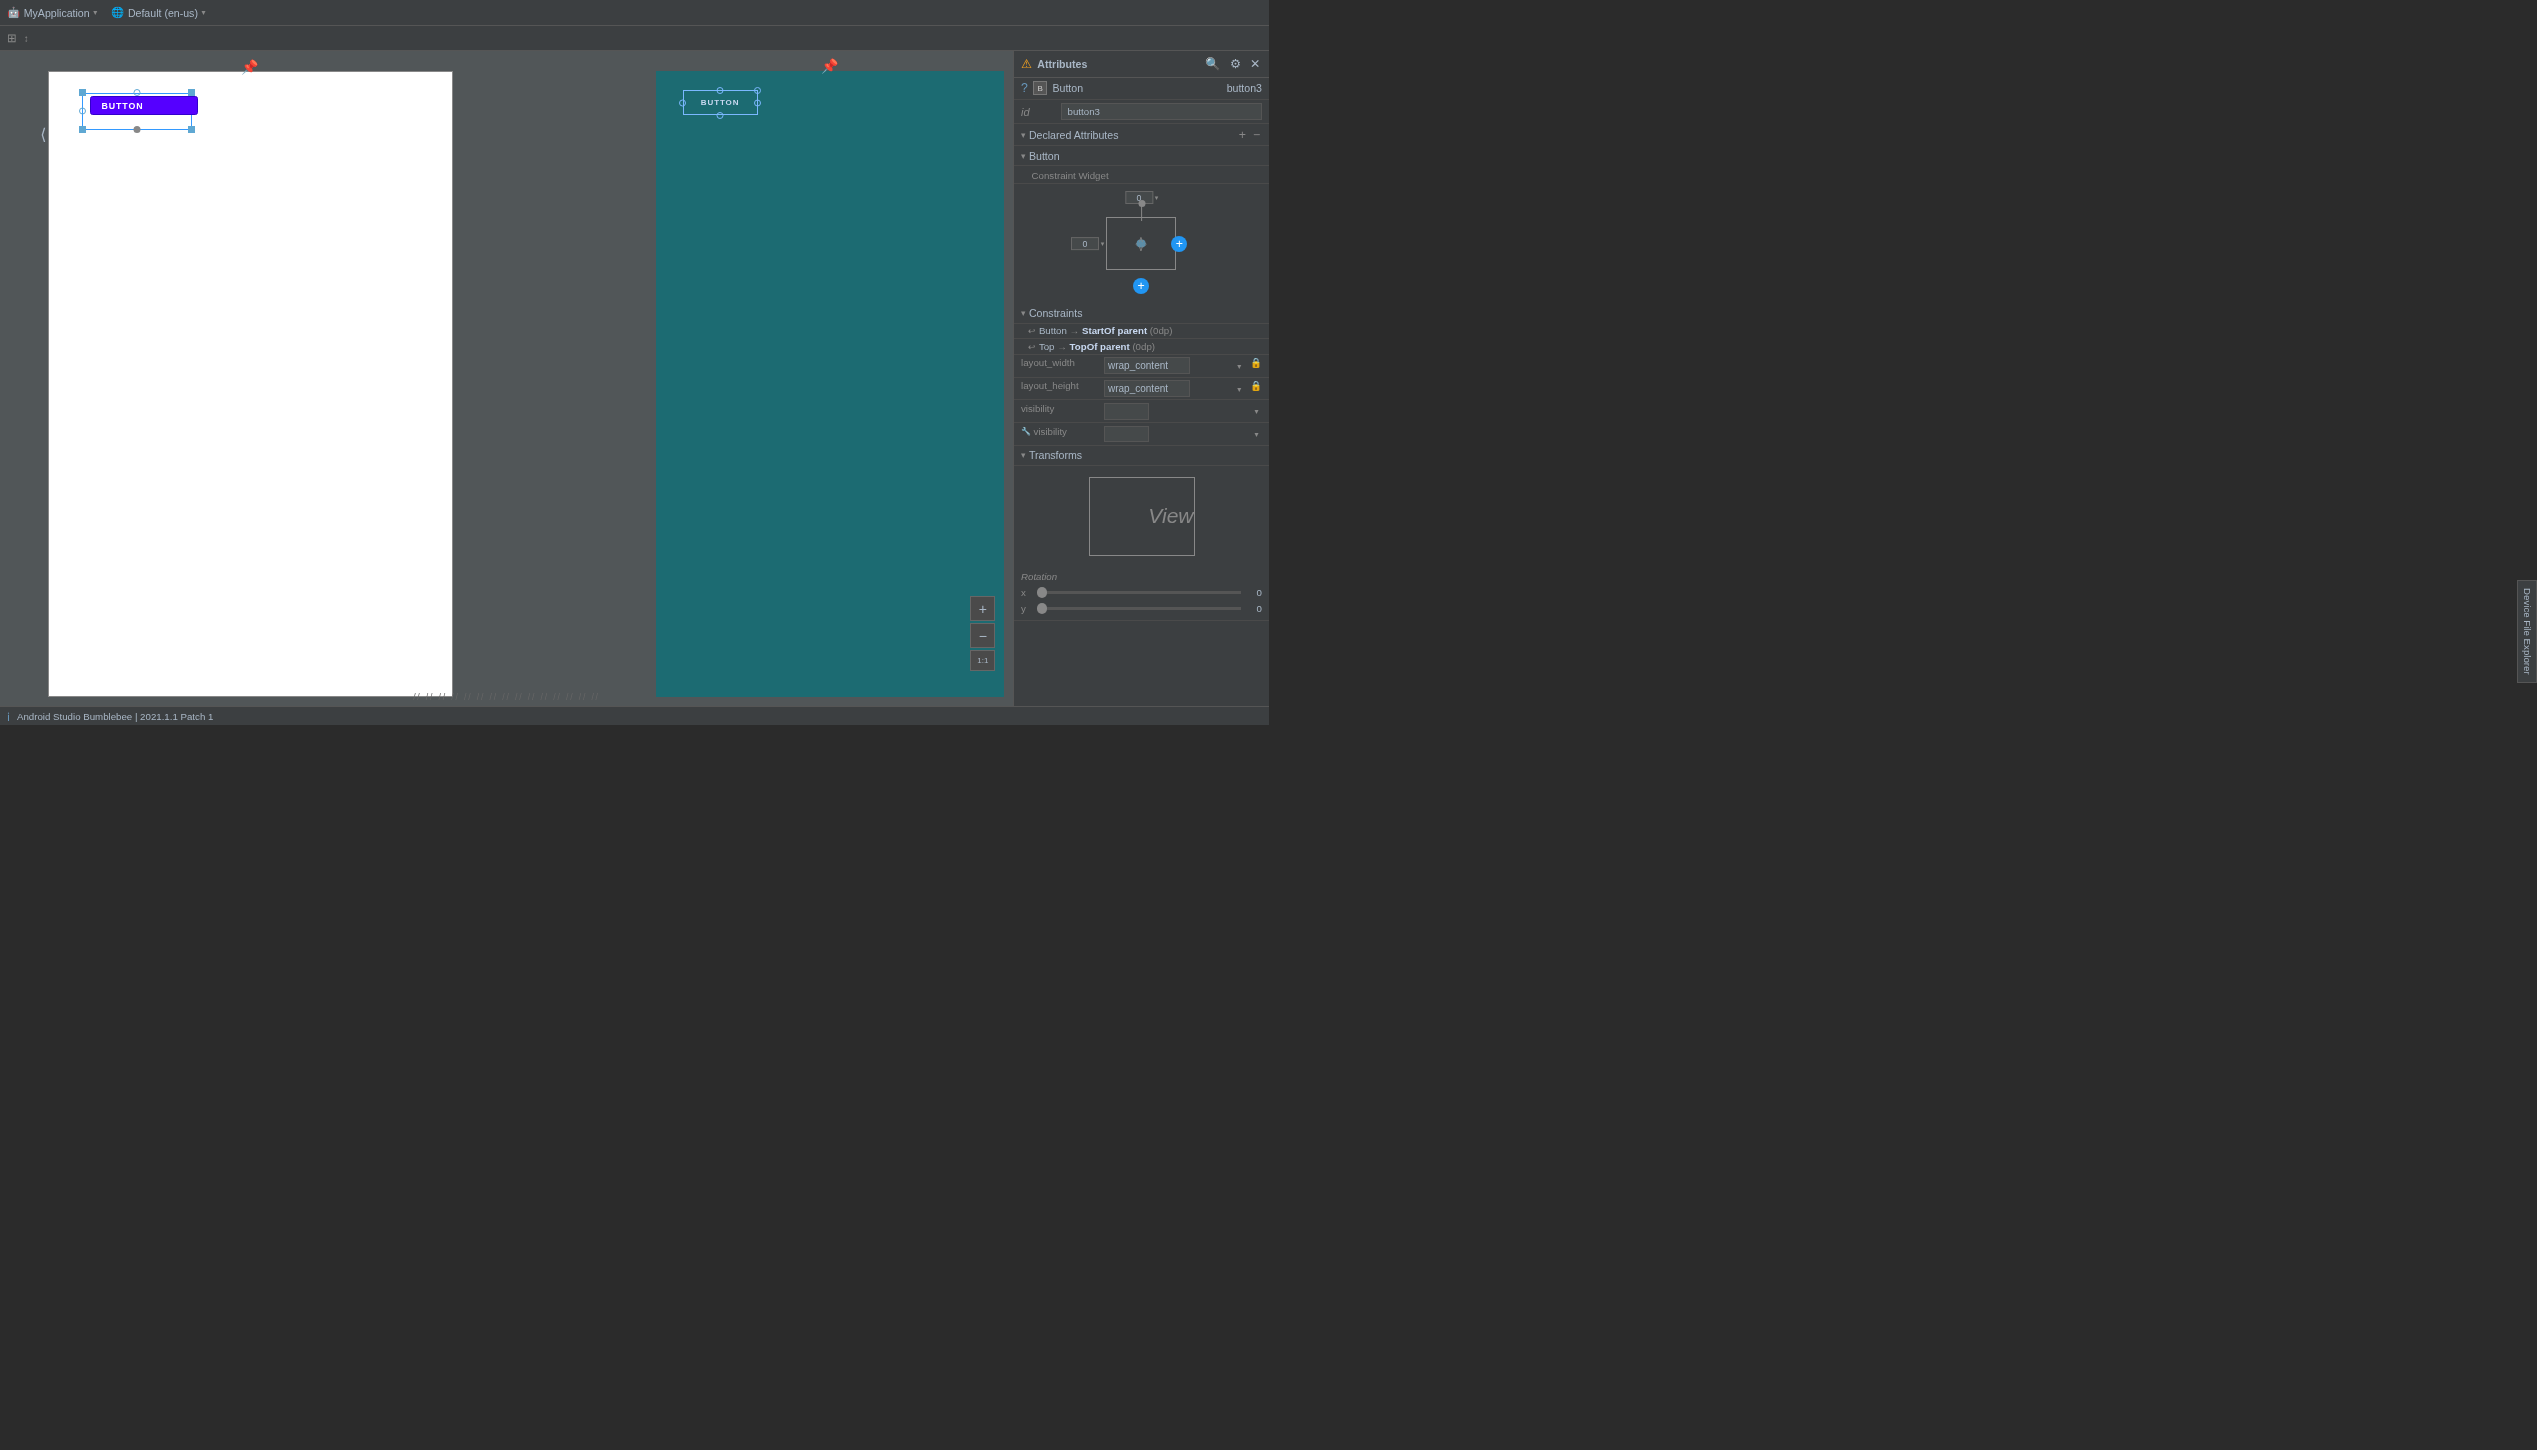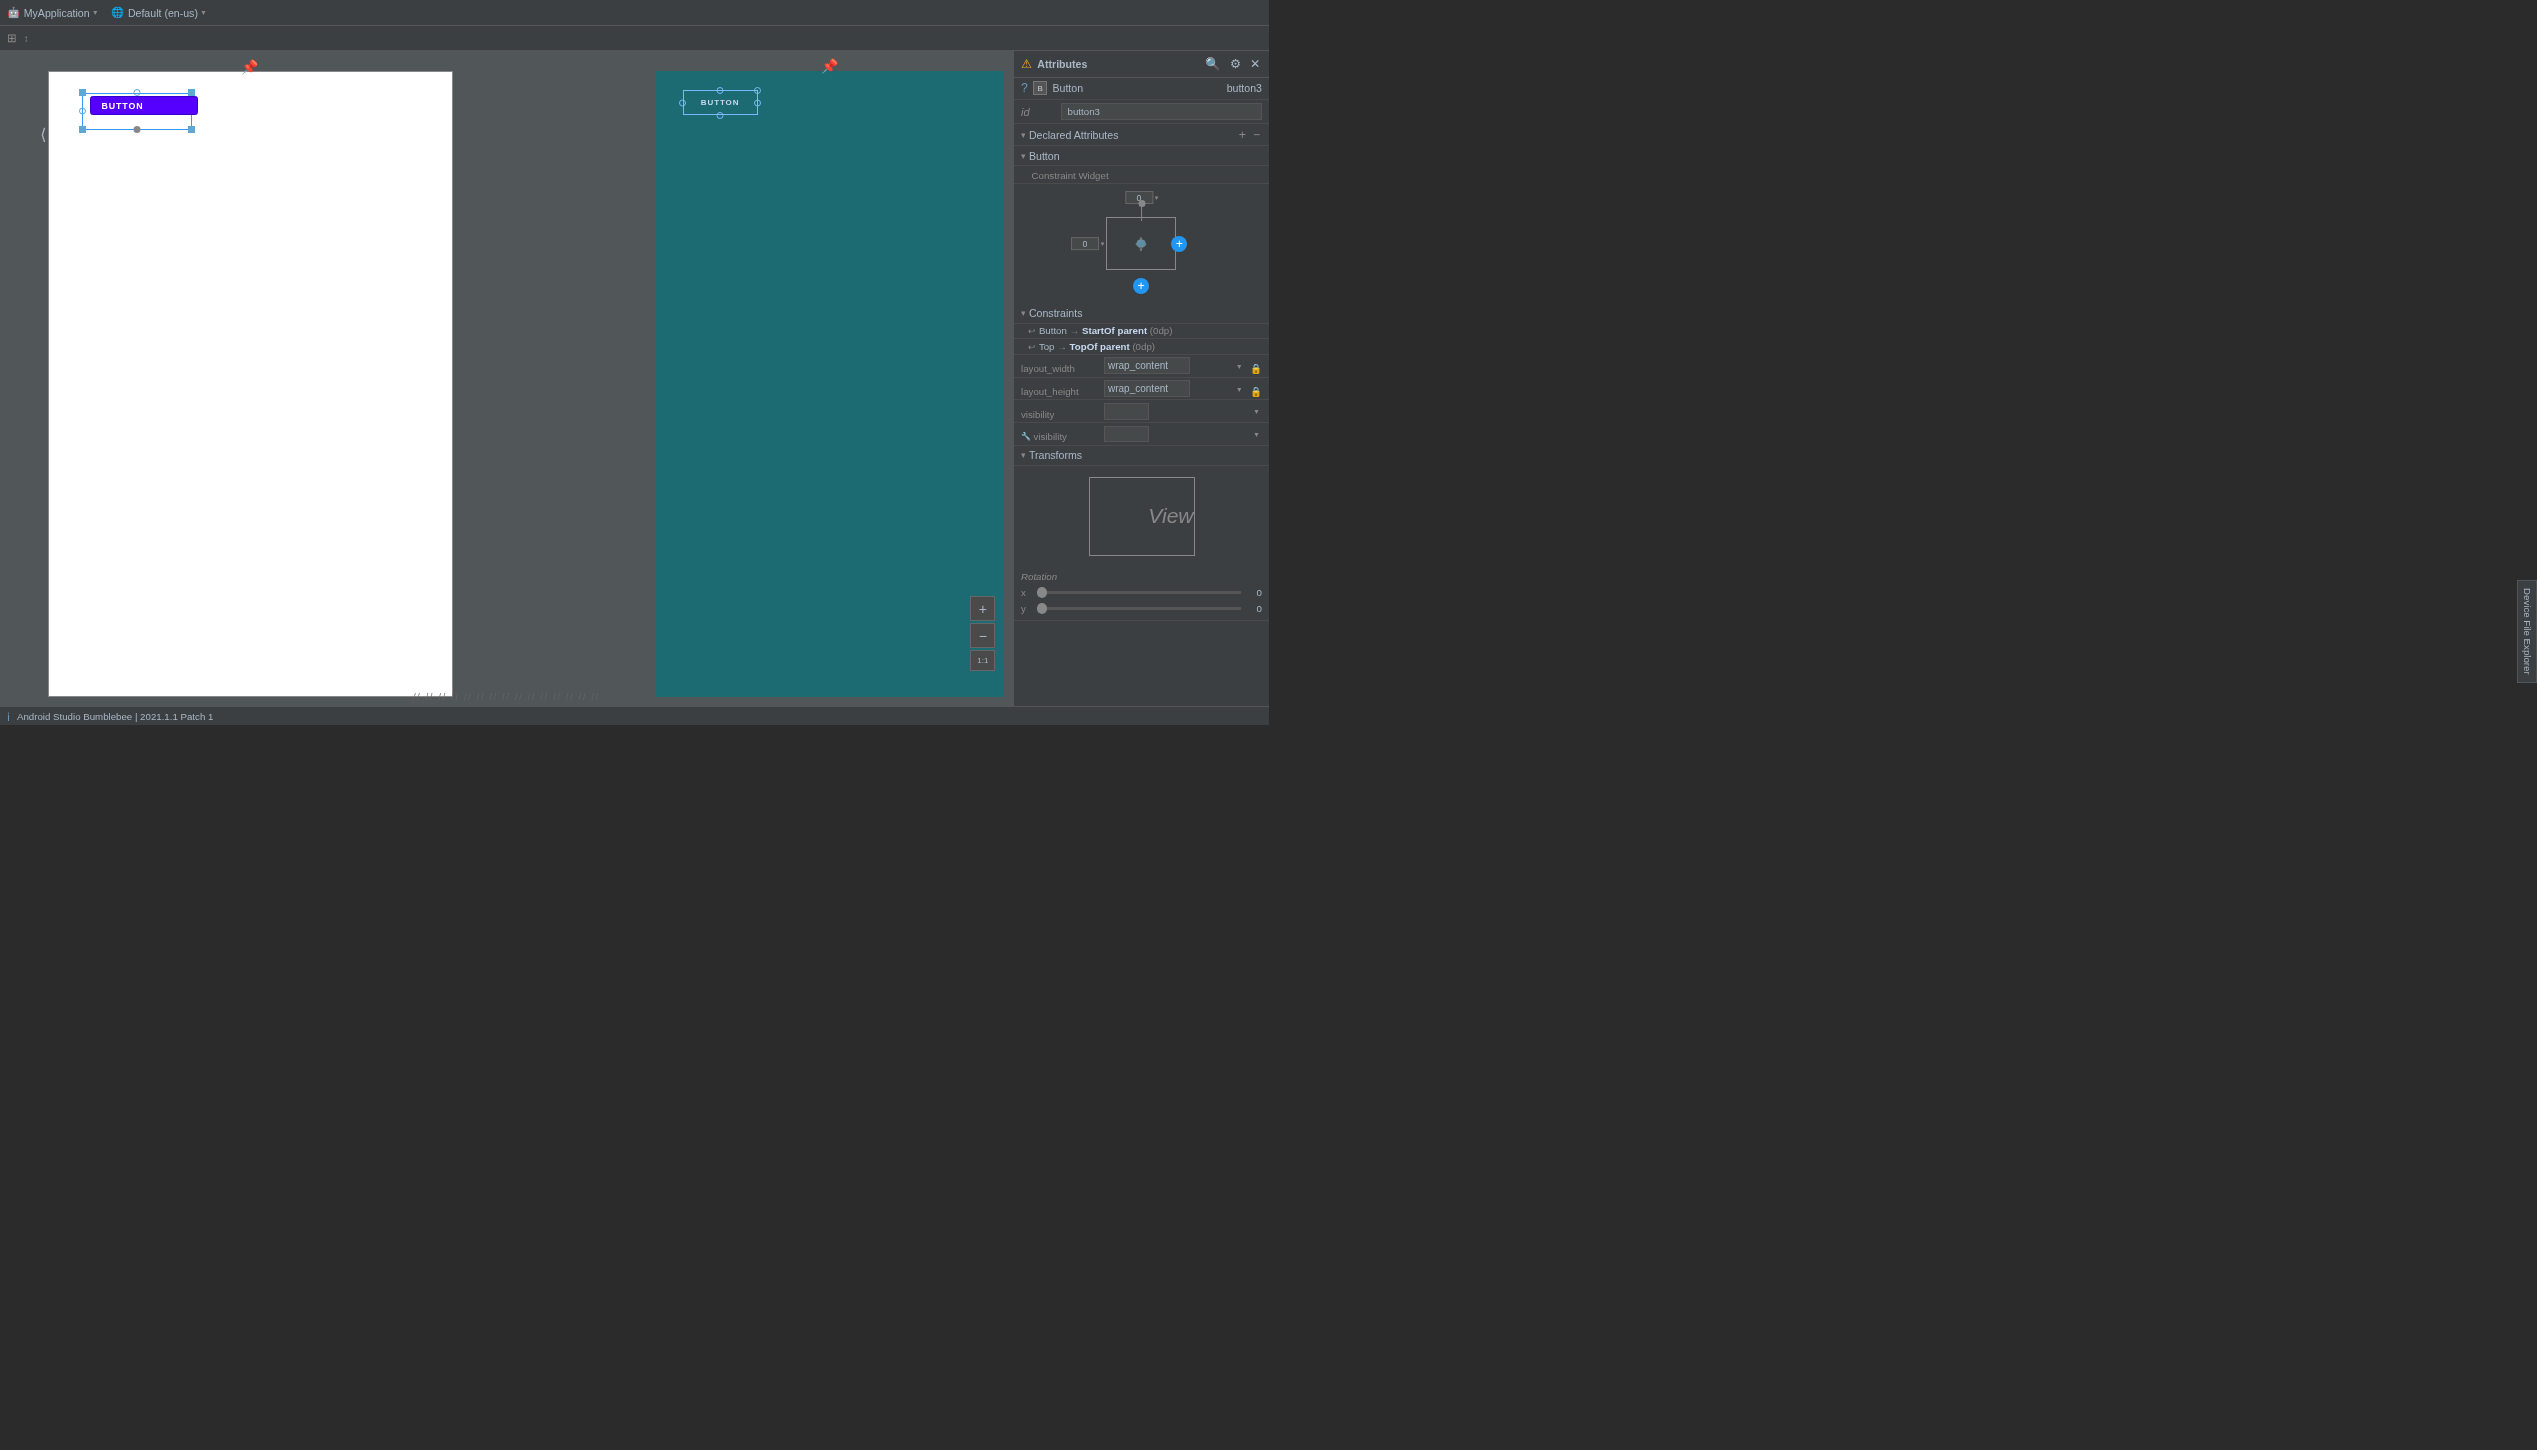--- a/index.html
+++ b/index.html
@@ -447,21 +447,21 @@
       transform: translateX(-50%);
       width: 7px;
       height: 7px;
       border-radius: 50%;
       background: #888;
     }
 
     
     .attr-row {
       display: flex;
-      align-items: flex-end;
+      align-items: flex-start;
       padding: 2.6px 7px;
       border-bottom: 0.9px solid #4a4a4a;
       gap: 3.5px;
     }
     .attr-label {
       width: 79px;
       color: #888;
       font-size: 9.7px;
       flex-shrink: 0;
     }

